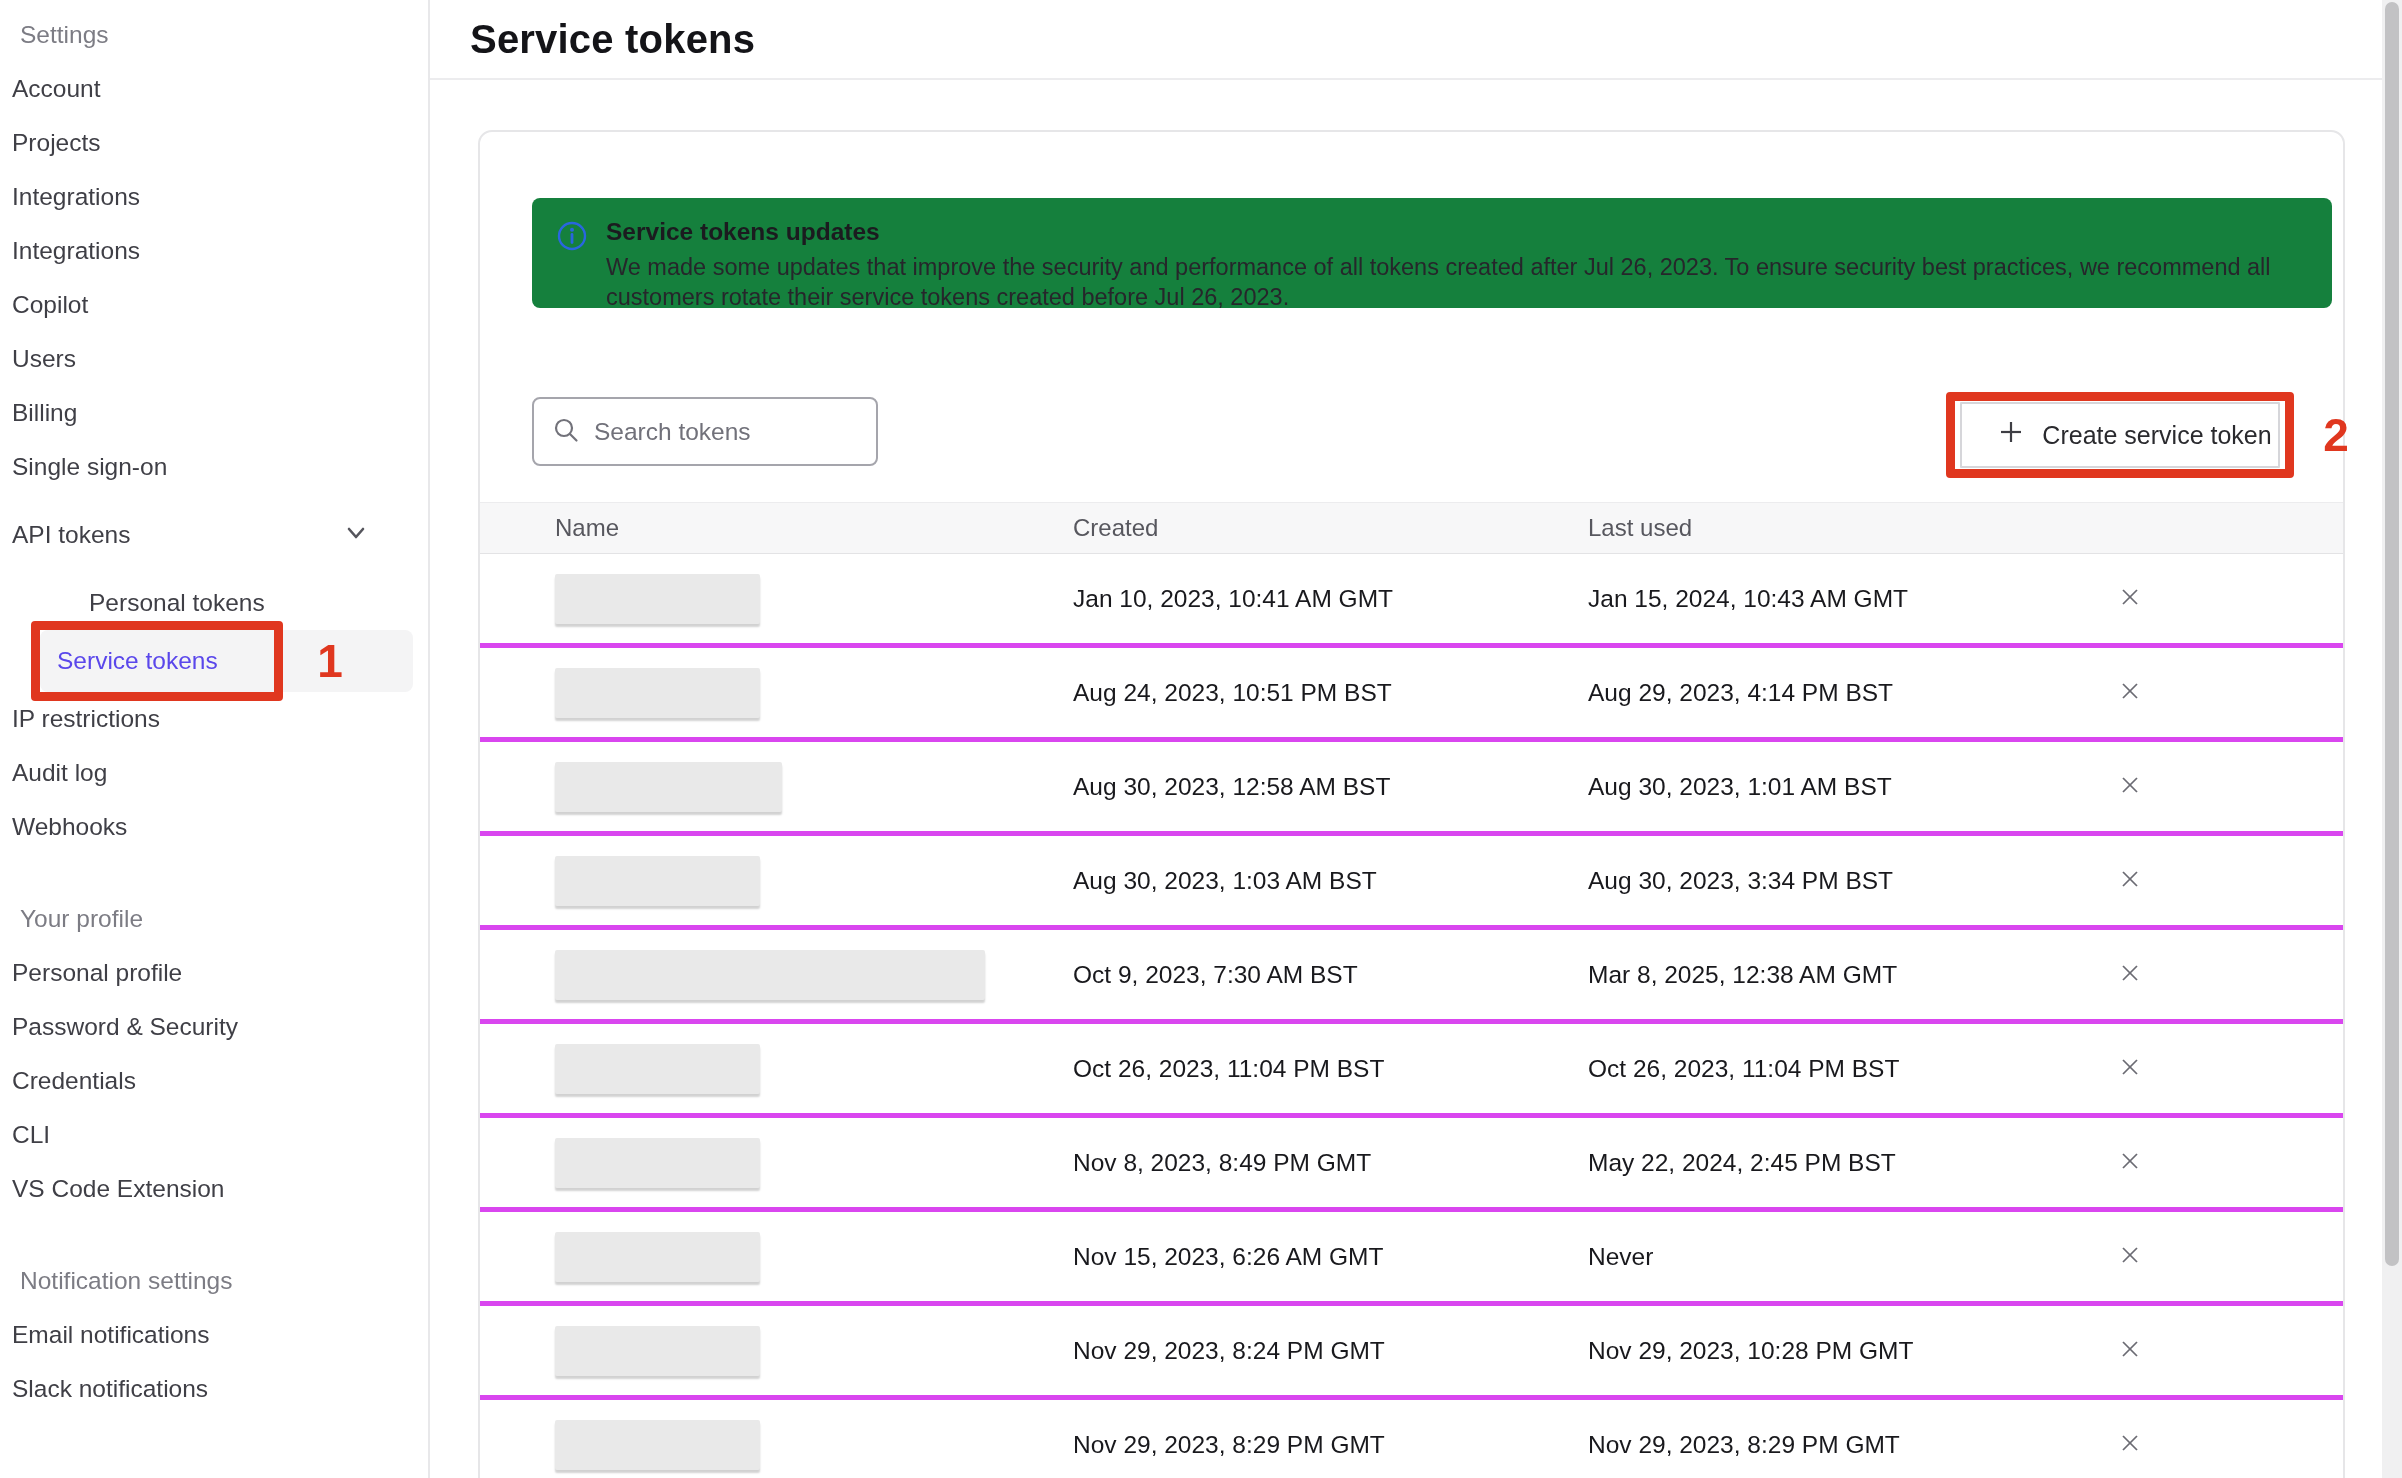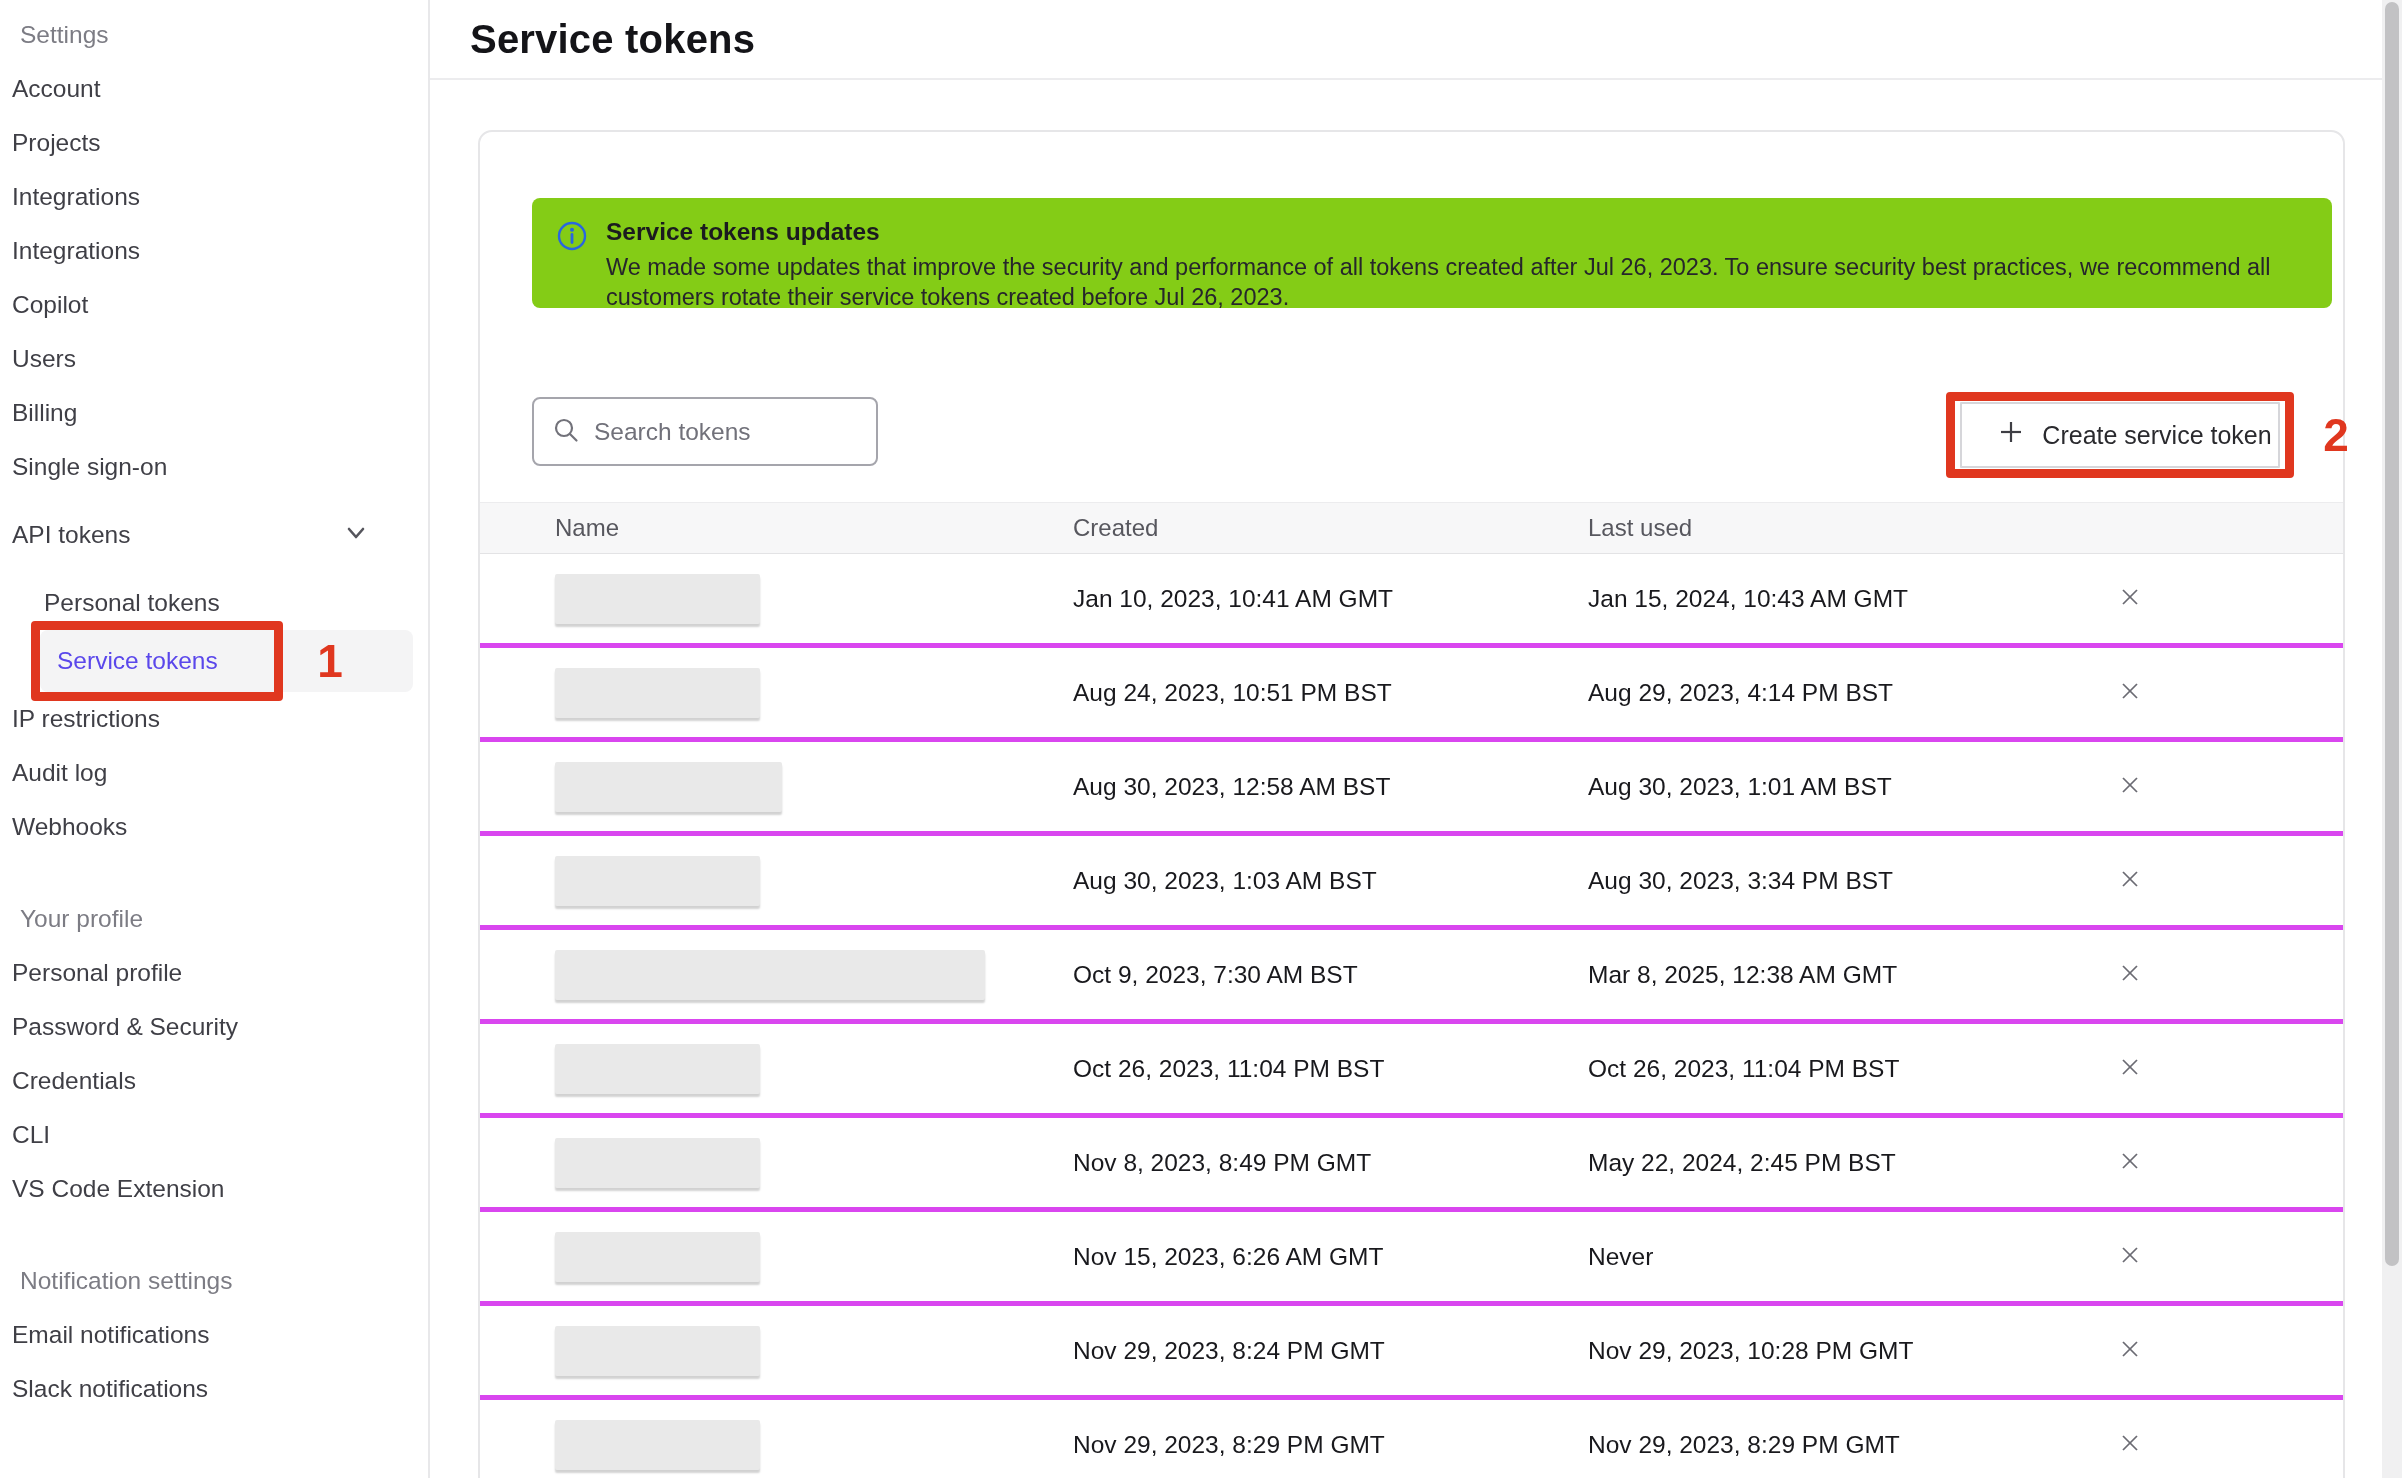--- a/index.html
+++ b/index.html
@@ -7,21 +7,21 @@
               font-family:"Liberation Sans","DejaVu Sans",sans-serif; color:#1A1A1E; }
   .root { position:relative; width:2402px; height:1478px; }
 
   
   .sidebar { position:absolute; left:0; top:0; width:430px; height:1478px;
              border-right:2px solid #E8E8EA; background:#fff; padding-top:8px; }
   .nav-item, .nav-header { height:54px; display:flex; align-items:center;
              font-size:24.5px; color:#3F3F46; }
   .nav-header { color:#7C7C84; padding-left:20px; }
   .nav-item { padding-left:12px; cursor:pointer; }
-  .nav-item.sub { padding-left:44px; }
+  .nav-item.sub { padding-left:89px; }
   .nav-item.row-between { justify-content:space-between; padding-right:58px; }
   .gap-sm { margin-top:14px; }
   .gap-lg { margin-top:38px; }
 
   .service-pill-wrap { position:relative; height:62px; margin:0 0 0 40px; width:373px; }
   .service-pill { position:absolute; inset:0; background:#F4F4F5; border-radius:8px;
                   display:flex; align-items:center; padding-left:17px; cursor:pointer;
                   font-size:24.5px; color:#5A47EB; }
   .annotation-box-1 { position:absolute; left:-9px; top:-9px; height:80px; width:252px;
                   border:9px solid #E0371F; border-radius:4px; pointer-events:none; z-index:3; }
@@ -33,21 +33,21 @@
   .main { position:absolute; left:430px; top:0; width:1972px; height:1478px; }
   .main-header { height:80px; border-bottom:2px solid #ECECEE; display:flex; align-items:center;
                  padding-left:40px; }
   .page-title { font-size:40px; font-weight:bold; color:#141418; letter-spacing:0.2px; }
 
   .card { position:absolute; left:48px; top:130px; width:1867px; height:1400px;
           border:2px solid #E6E6E8; border-radius:14px; background:#fff; }
 
   
   .banner { position:absolute; left:52px; top:66px; width:1800px; height:110px;
-            background:#84cc16; border-radius:8px; padding:20px 24px 0 24px;
+            background:#15803d; border-radius:8px; padding:20px 24px 0 24px;
             display:flex; gap:18px; }
   .banner-icon { flex:0 0 32px; padding-top:2px; }
   .banner-title { font-size:24.5px; font-weight:bold; color:#1B1B1F; }
   .banner-body { margin-top:6px; font-size:23.5px; line-height:30px; color:#26262B;
                  max-width:1690px; }
 
   
   .search-box { position:absolute; left:52px; top:265px; width:346px; height:69px;
                 border:2px solid #A5A5AC; border-radius:8px; display:flex; align-items:center;
                 padding:0 14px 0 18px; gap:14px; background:#fff; }

